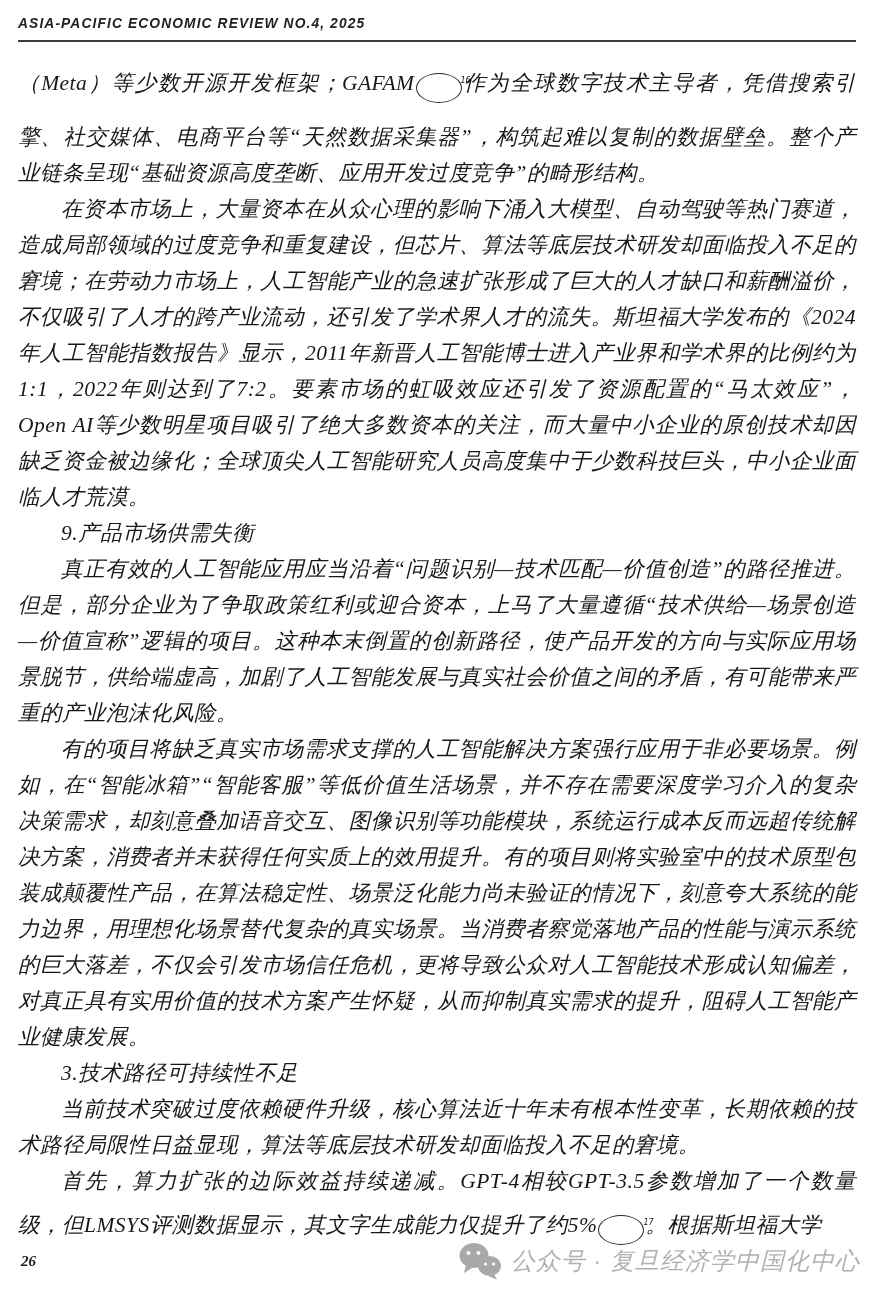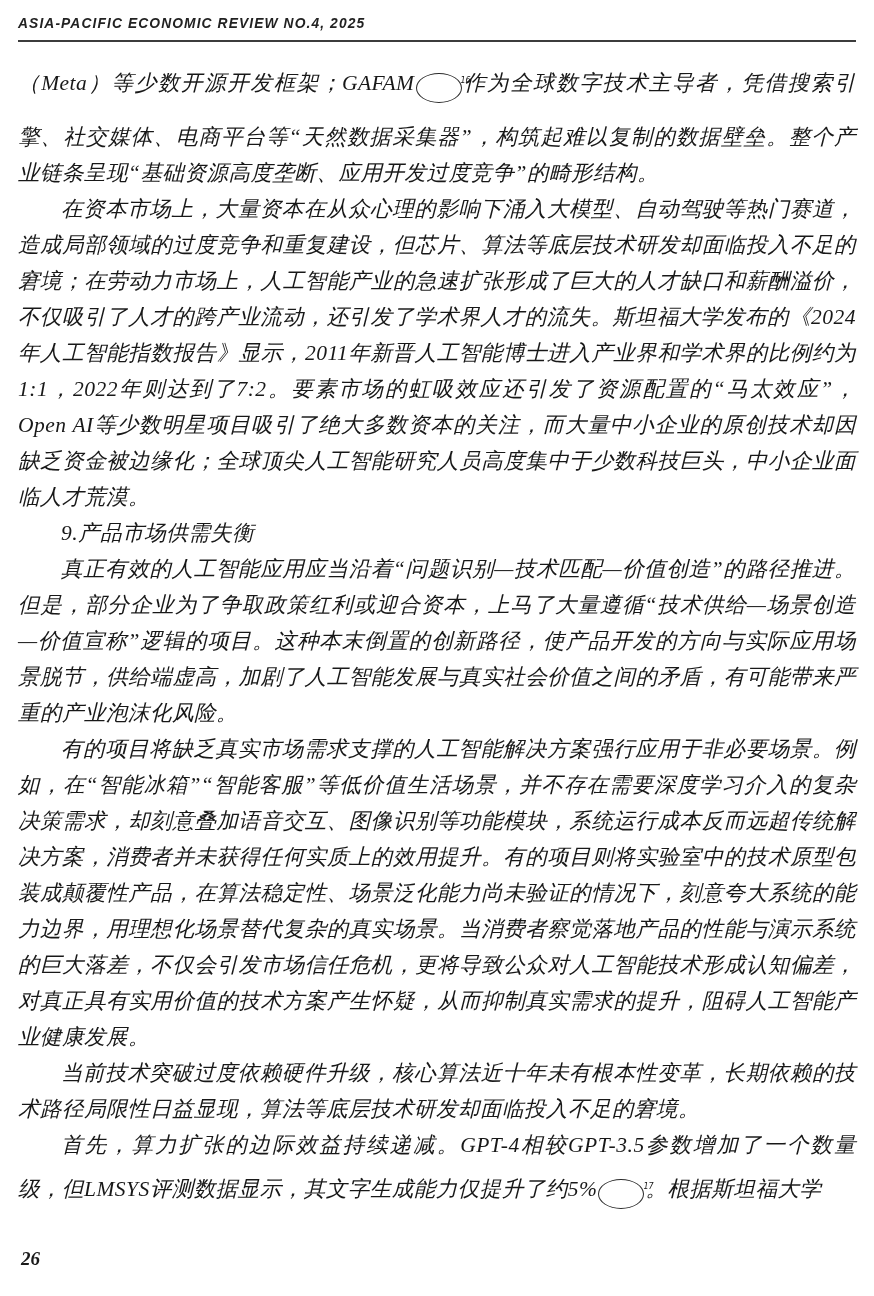--- a/index.html
+++ b/index.html
@@ -60,21 +60,21 @@
     color: #181818;
     box-sizing: border-box;
     padding-left: 44px;
   }
   .footer-page-number {
     position: absolute;
     left: 21px;
     bottom: 26px;
     font-family: "Liberation Serif", "DejaVu Serif", serif;
     font-weight: 700;
-    font-size: 19px;
+    font-size: 15px;
     color: #1a1a1a;
   }
   .watermark {
     position: absolute;
     right: 14px;
     bottom: 16px;
     display: flex;
     align-items: center;
     gap: 9px;
     color: #b1b1b1;
@@ -94,20 +94,40 @@
   <div class="journal-header">ASIA-PACIFIC ECONOMIC REVIEW NO.4, 2025</div>
 
   <div class="header-rule"></div>
 
   <div class="body-text">
       <p class="para">（Meta）等少数开源开发框架；GAFAM<span class="fn-sup">16</span>作为全球数字技术主导者，凭借搜索引擎、社交媒体、电商平台等“天然数据采集器”，构筑起难以复制的数据壁垒。整个产业链条呈现“基础资源高度垄断、应用开发过度竞争”的畸形结构。</p>
       <p class="para indent">在资本市场上，大量资本在从众心理的影响下涌入大模型、自动驾驶等热门赛道，造成局部领域的过度竞争和重复建设，但芯片、算法等底层技术研发却面临投入不足的窘境；在劳动力市场上，人工智能产业的急速扩张形成了巨大的人才缺口和薪酬溢价，不仅吸引了人才的跨产业流动，还引发了学术界人才的流失。斯坦福大学发布的《2024年人工智能指数报告》显示，2011年新晋人工智能博士进入产业界和学术界的比例约为1:1，2022年则达到了7:2。要素市场的虹吸效应还引发了资源配置的“马太效应”，Open AI等少数明星项目吸引了绝大多数资本的关注，而大量中小企业的原创技术却因缺乏资金被边缘化；全球顶尖人工智能研究人员高度集中于少数科技巨头，中小企业面临人才荒漠。</p>
       <p class="para indent">9.产品市场供需失衡</p>
       <p class="para indent">真正有效的人工智能应用应当沿着“问题识别—技术匹配—价值创造”的路径推进。但是，部分企业为了争取政策红利或迎合资本，上马了大量遵循“技术供给—场景创造—价值宣称”逻辑的项目。这种本末倒置的创新路径，使产品开发的方向与实际应用场景脱节，供给端虚高，加剧了人工智能发展与真实社会价值之间的矛盾，有可能带来严重的产业泡沫化风险。</p>
       <p class="para indent">有的项目将缺乏真实市场需求支撑的人工智能解决方案强行应用于非必要场景。例如，在“智能冰箱”“智能客服”等低价值生活场景，并不存在需要深度学习介入的复杂决策需求，却刻意叠加语音交互、图像识别等功能模块，系统运行成本反而远超传统解决方案，消费者并未获得任何实质上的效用提升。有的项目则将实验室中的技术原型包装成颠覆性产品，在算法稳定性、场景泛化能力尚未验证的情况下，刻意夸大系统的能力边界，用理想化场景替代复杂的真实场景。当消费者察觉落地产品的性能与演示系统的巨大落差，不仅会引发市场信任危机，更将导致公众对人工智能技术形成认知偏差，对真正具有实用价值的技术方案产生怀疑，从而抑制真实需求的提升，阻碍人工智能产业健康发展。</p>
+      <p class="para indent">3.技术路径可持续性不足</p>
       <p class="para indent">当前技术突破过度依赖硬件升级，核心算法近十年未有根本性变革，长期依赖的技术路径局限性日益显现，算法等底层技术研发却面临投入不足的窘境。</p>
       <p class="para indent">首先，算力扩张的边际效益持续递减。GPT-4相较GPT-3.5参数增加了一个数量级，但LMSYS评测数据显示，其文字生成能力仅提升了约5%<span class="fn-sup">17</span>。根据斯坦福大学</p>
     </div>
 
   <div class="footer-page-number">26</div>
 
+  <div class="watermark">
+    <span style="display:inline-flex;">
+      <svg width="44" height="38" viewBox="0 0 44 38" aria-hidden="true">
+        <g fill="#a9a9a9">
+          <ellipse cx="16" cy="13.5" rx="14.5" ry="12.5"></ellipse>
+          <path d="M8 23 L6 31 L14 26 Z"></path>
+          <ellipse cx="31.5" cy="24" rx="11.5" ry="10"></ellipse>
+          <path d="M36 32 L39 37.5 L31 34.5 Z"></path>
+        </g>
+        <g fill="#ffffff">
+          <circle cx="10.5" cy="11" r="1.9"></circle>
+          <circle cx="20.5" cy="11" r="1.9"></circle>
+          <circle cx="27.5" cy="22" r="1.6"></circle>
+          <circle cx="35.5" cy="22" r="1.6"></circle>
+        </g>
+      </svg>
+    </span>
+    <span class="watermark-text">公众号 · 复旦经济学中国化中心</span>
+  </div>
 
 </div>
 
 </body></html>

